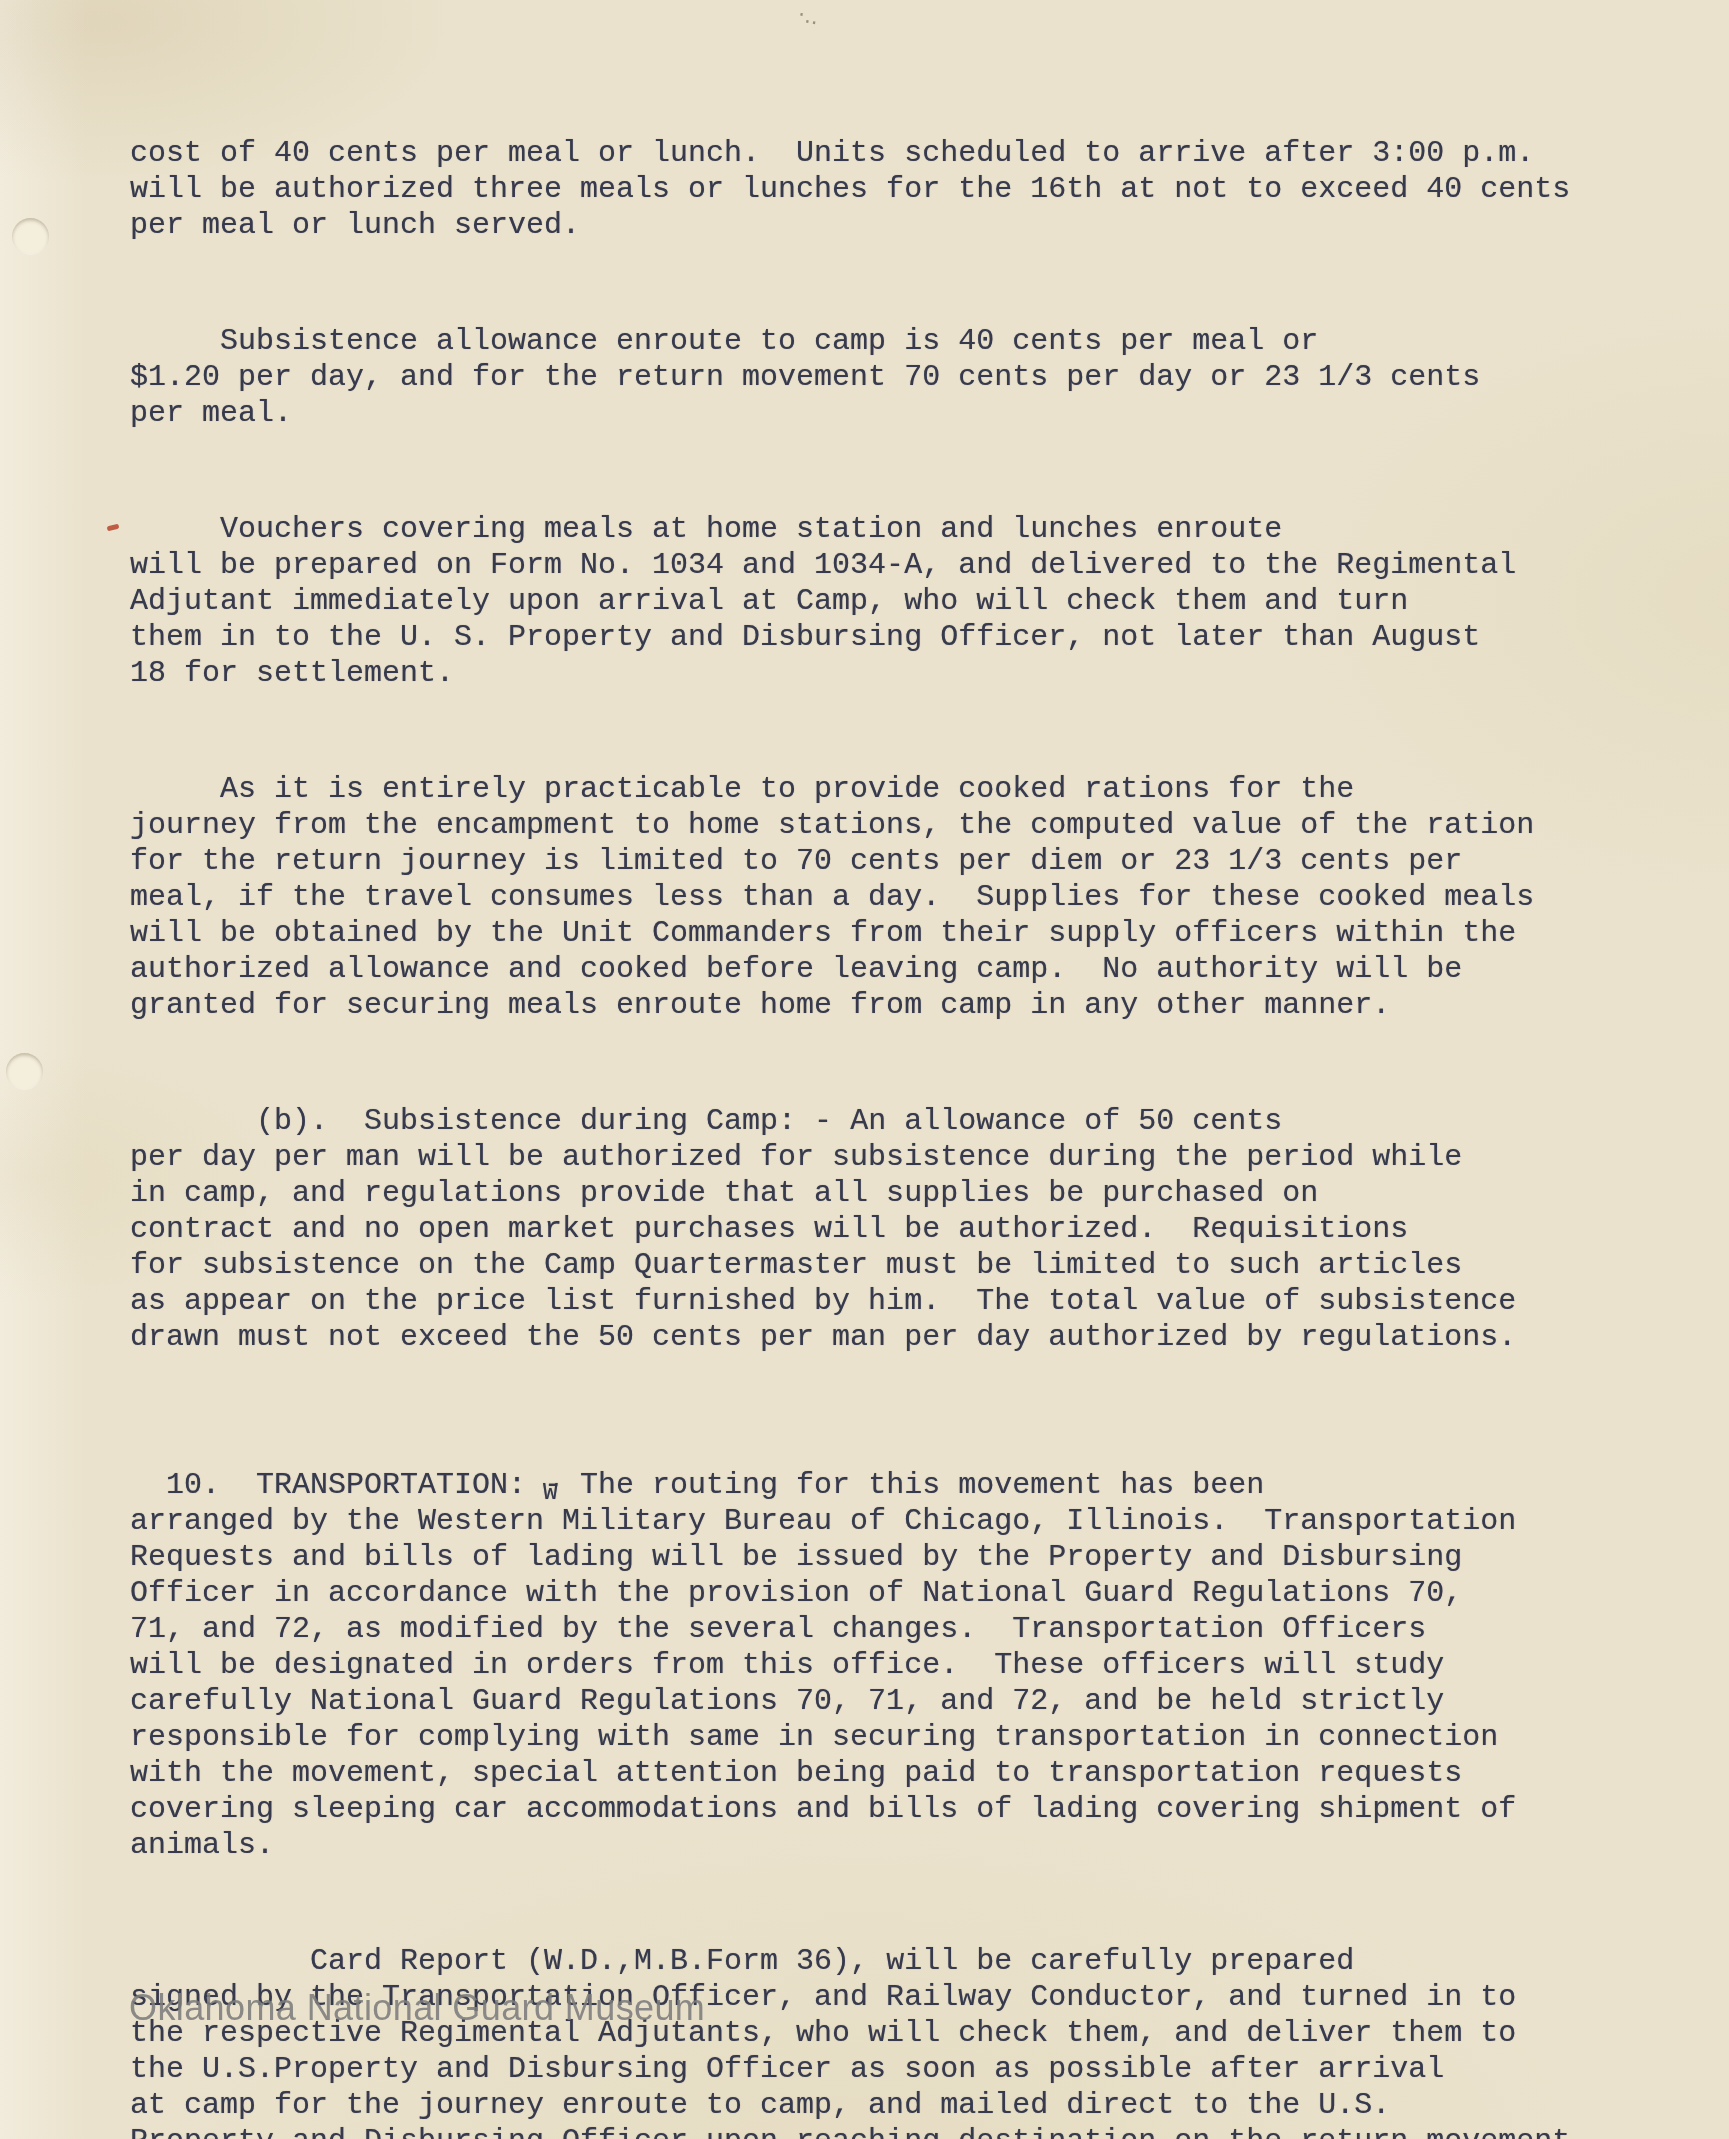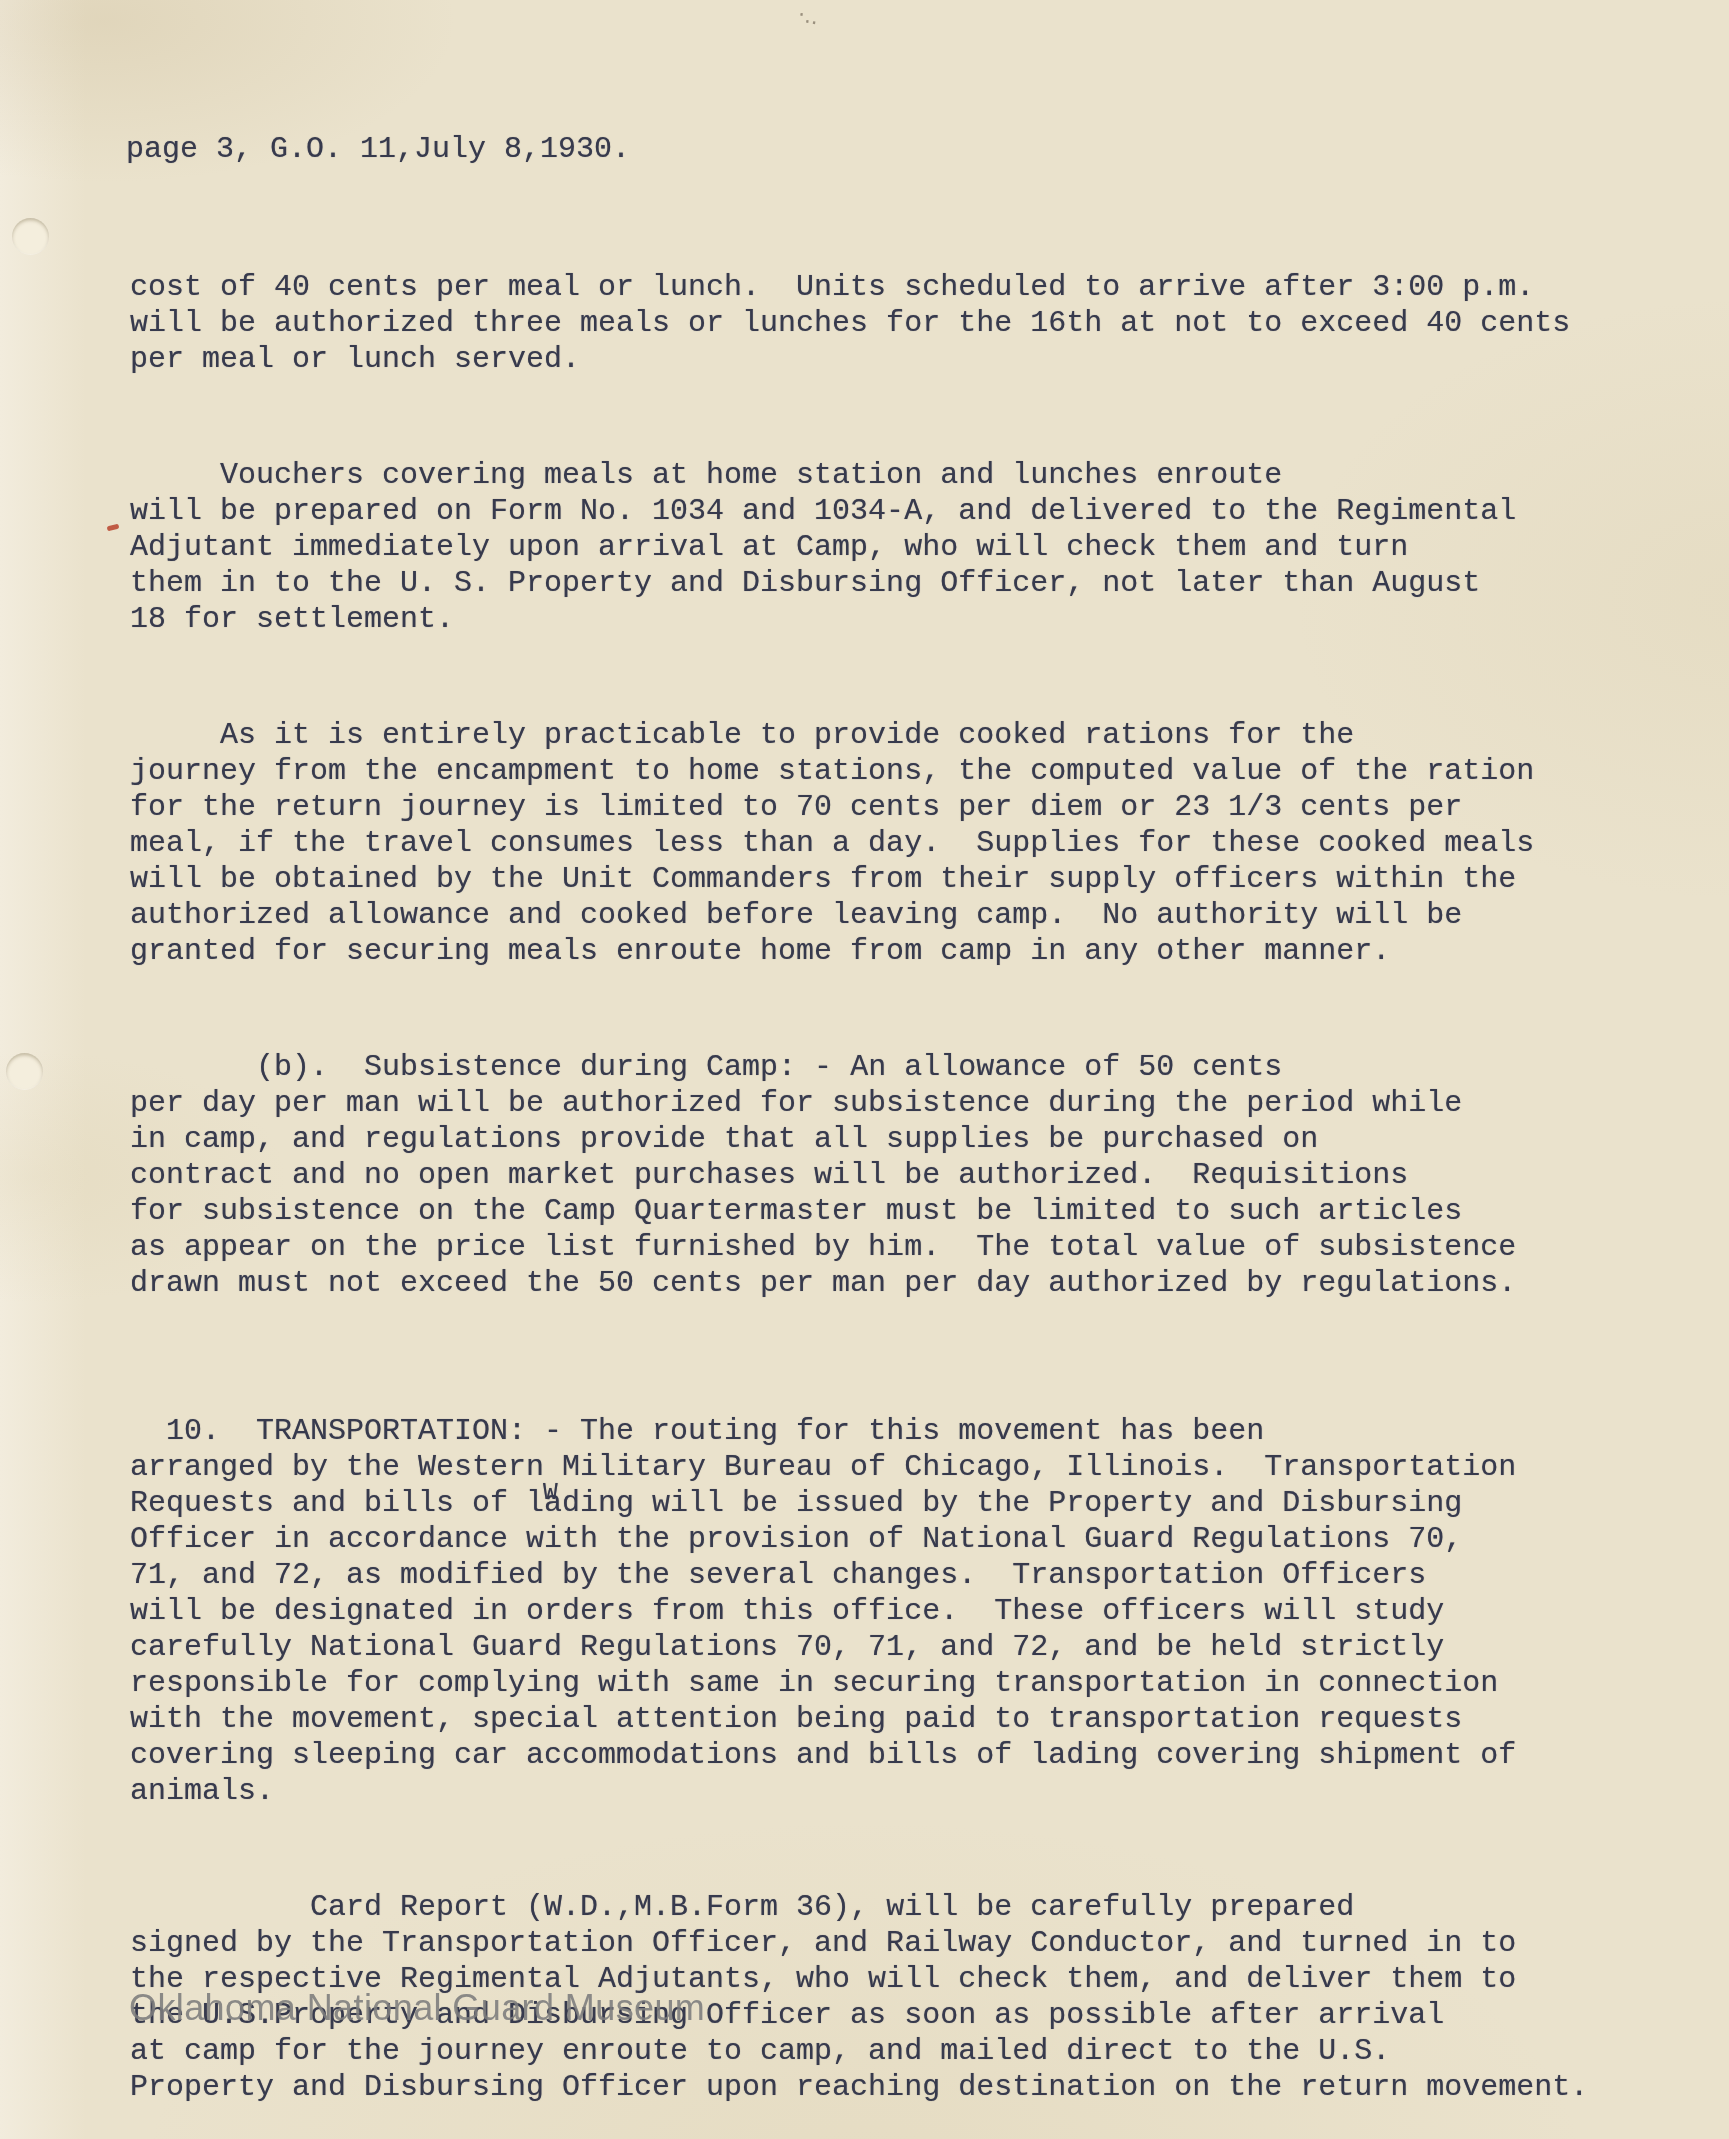--- a/index.html
+++ b/index.html
@@ -103,24 +103,26 @@
 
 <div class="page">
 
   <div class="punch punch-1"></div>
   <div class="punch punch-2"></div>
 
   <div class="pencil-mark">·..</div>
   <div class="red-mark"></div>
 
   <div class="content">
-    <div class="doc-header">page 3, G.O. 11,July 8,1930.</div>
     <p class="para">cost of 40 cents per meal or lunch.  Units scheduled to arrive after 3:00 p.m.
 will be authorized three meals or lunches for the 16th at not to exceed 40 cents
 per meal or lunch served.</p>
+    <p class="para">     Subsistence allowance enroute to camp is 40 cents per meal or
+$1.20 per day, and for the return movement 70 cents per day or 23 1/3 cents
+per meal.</p>
     <p class="para">     Vouchers covering meals at home station and lunches enroute
 will be prepared on Form No. 1034 and 1034-A, and delivered to the Regimental
 Adjutant immediately upon arrival at Camp, who will check them and turn
 them in to the U. S. Property and Disbursing Officer, not later than August
 18 for settlement.</p>
     <p class="para">     As it is entirely practicable to provide cooked rations for the
 journey from the encampment to home stations, the computed value of the ration
 for the return journey is limited to 70 cents per diem or 23 1/3 cents per
 meal, if the travel consumes less than a day.  Supplies for these cooked meals
 will be obtained by the Unit Commanders from their supply officers within the

